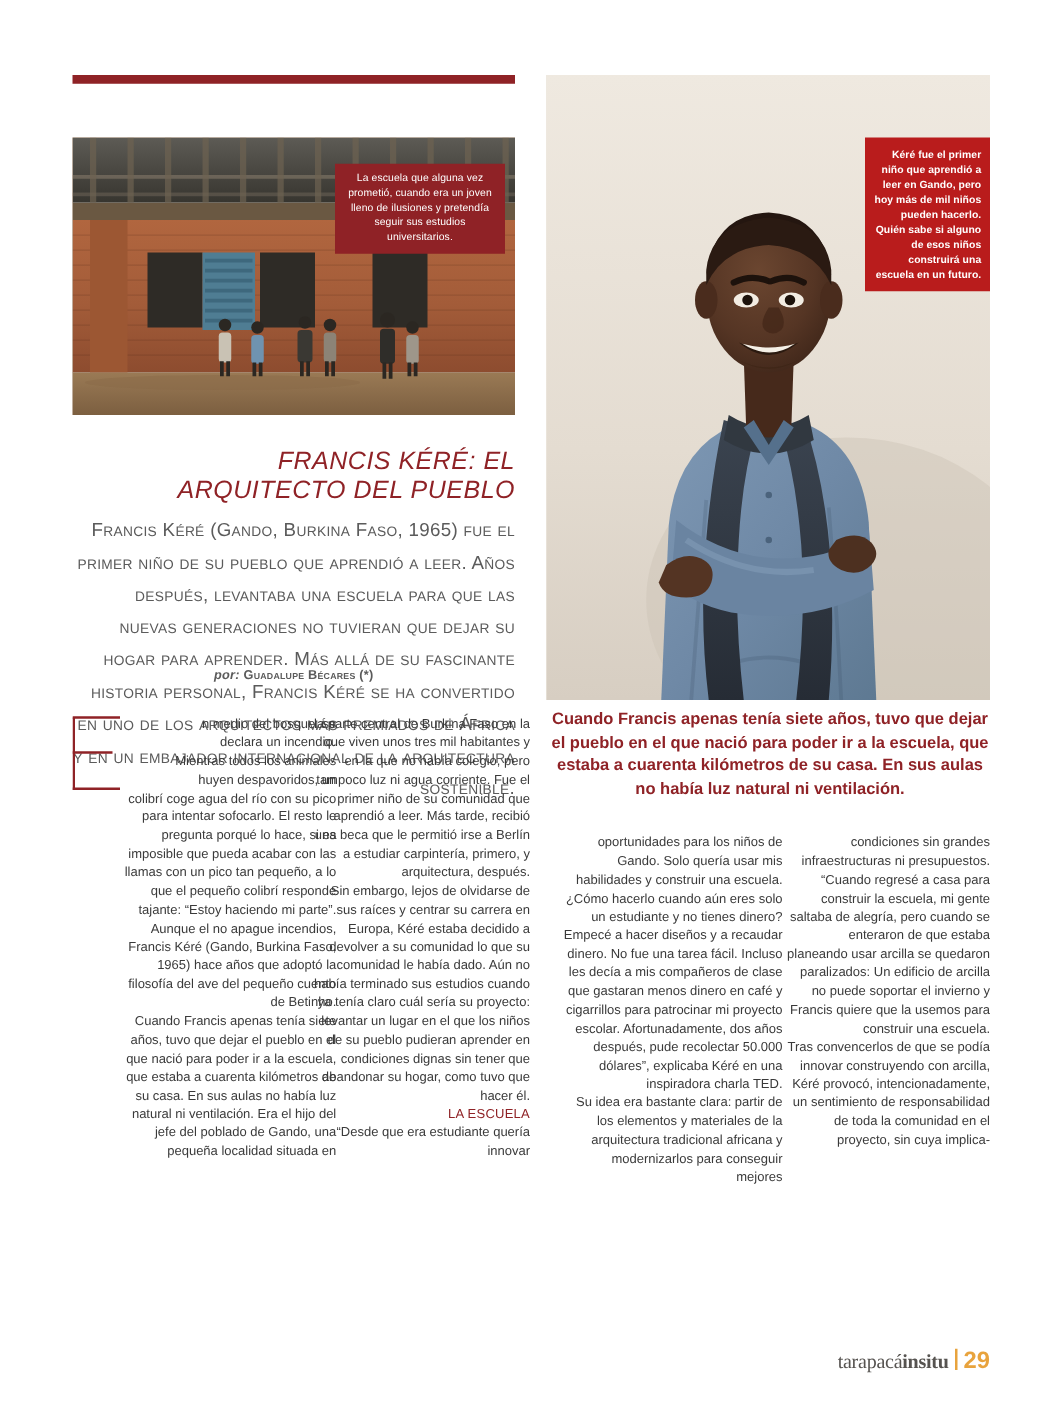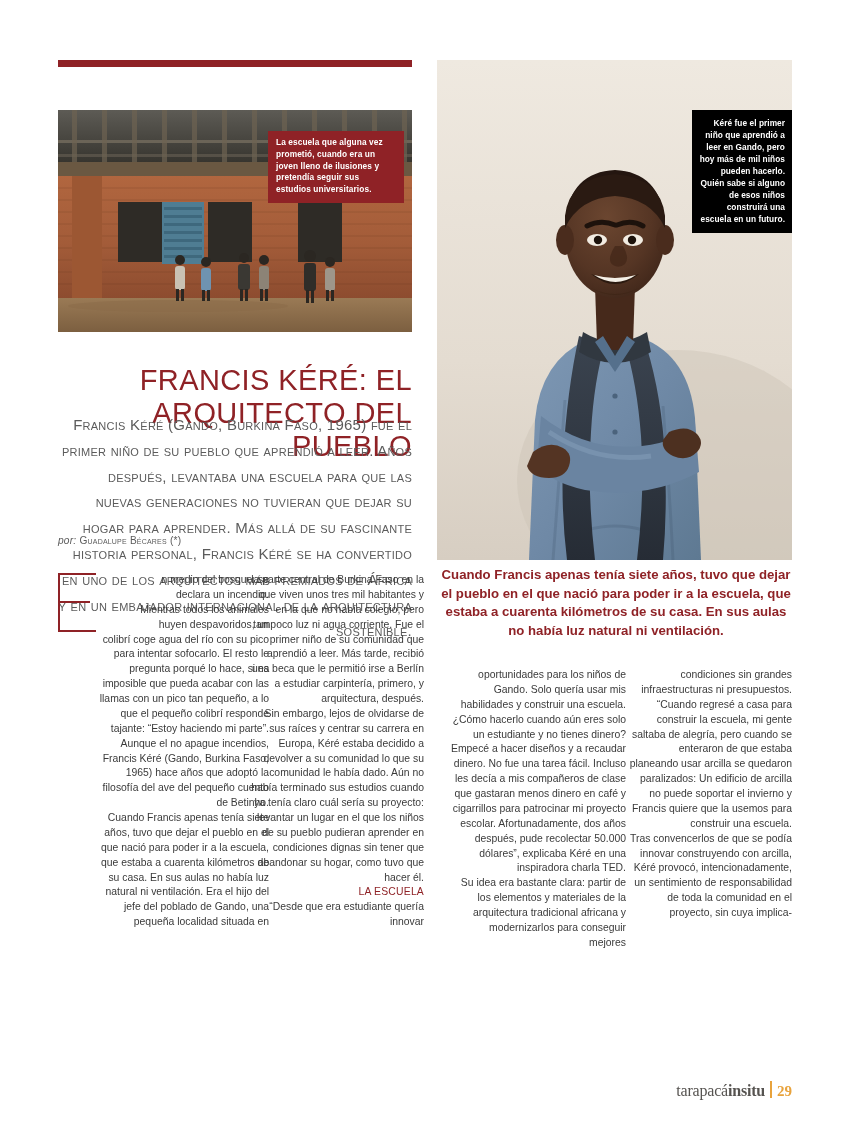--- a/index.html
+++ b/index.html
@@ -47,23 +47,23 @@
   .caption-school {
     position: absolute;
     left: 268px;
     top: 131px;
     width: 136px;
     padding: 6px 8px 7px 8px;
     box-sizing: border-box;
     background: #8f2226;
     color: #ffffff;
     font-size: 8.3px;
-    font-weight: bold;
+    font-weight: normal;
     line-height: 1.42;
-    text-align: left;
+    text-align: center;
     letter-spacing: 0.1px;
   }
 
   
   .photo-portrait {
     position: absolute;
     left: 437px;
     top: 60px;
     width: 355px;
     height: 500px;
@@ -73,67 +73,69 @@
   .photo-portrait svg { display: block; width: 100%; height: 100%; }
 
   
   .caption-portrait {
     position: absolute;
     left: 692px;
     top: 110px;
     width: 100px;
     padding: 7px 7px 8px 7px;
     box-sizing: border-box;
-    background: #000000;
+    background: #b91c1c;
     color: #ffffff;
     font-size: 8.3px;
     font-weight: bold;
     line-height: 1.45;
     text-align: right;
     letter-spacing: 0.05px;
   }
 
   
   .headline {
     position: absolute;
     left: 58px;
     top: 345px;
     width: 354px;
     text-align: right;
     color: #8f2226;
-    font-size: 29px;
+    font-size: 20px;
     line-height: 1.13;
     font-weight: normal;
     letter-spacing: 0.4px;
     font-family: "Liberation Sans", sans-serif;
+    font-style: italic;
   }
 
   
   .standfirst {
     position: absolute;
     left: 58px;
     top: 412px;
     width: 354px;
     text-align: right;
     color: #5b5b5b;
     font-size: 15px;
     line-height: 1.72;
     font-variant: small-caps;
     letter-spacing: 0.25px;
   }
   .byline {
     position: absolute;
     left: 58px;
     top: 535px;
     width: 354px;
-    text-align: left;
+    text-align: center;
     color: #5b5b5b;
     font-size: 10.2px;
     font-variant: small-caps;
     letter-spacing: 0.2px;
+    font-weight: bold;
   }
   .byline .por {
     font-variant: normal;
     font-style: italic;
   }
 
   
   .pullquote {
     position: absolute;
     left: 440px;
@@ -204,22 +206,22 @@
   }
   .footer .brand b { font-weight: bold; }
   .footer .bar {
     width: 2px;
     height: 17px;
     background: #e8a33d;
     position: relative;
     top: 2px;
   }
   .footer .pagenum {
-    font-family: Liberation Serif, serif;
-    font-size: 15px;
+    font-family: Liberation Sans, sans-serif;
+    font-size: 19px;
     font-weight: bold;
     color: #e8a33d;
     text-align: right;
   }
 </style>
 </head>
 <body>
 
 <div class="page">
 

